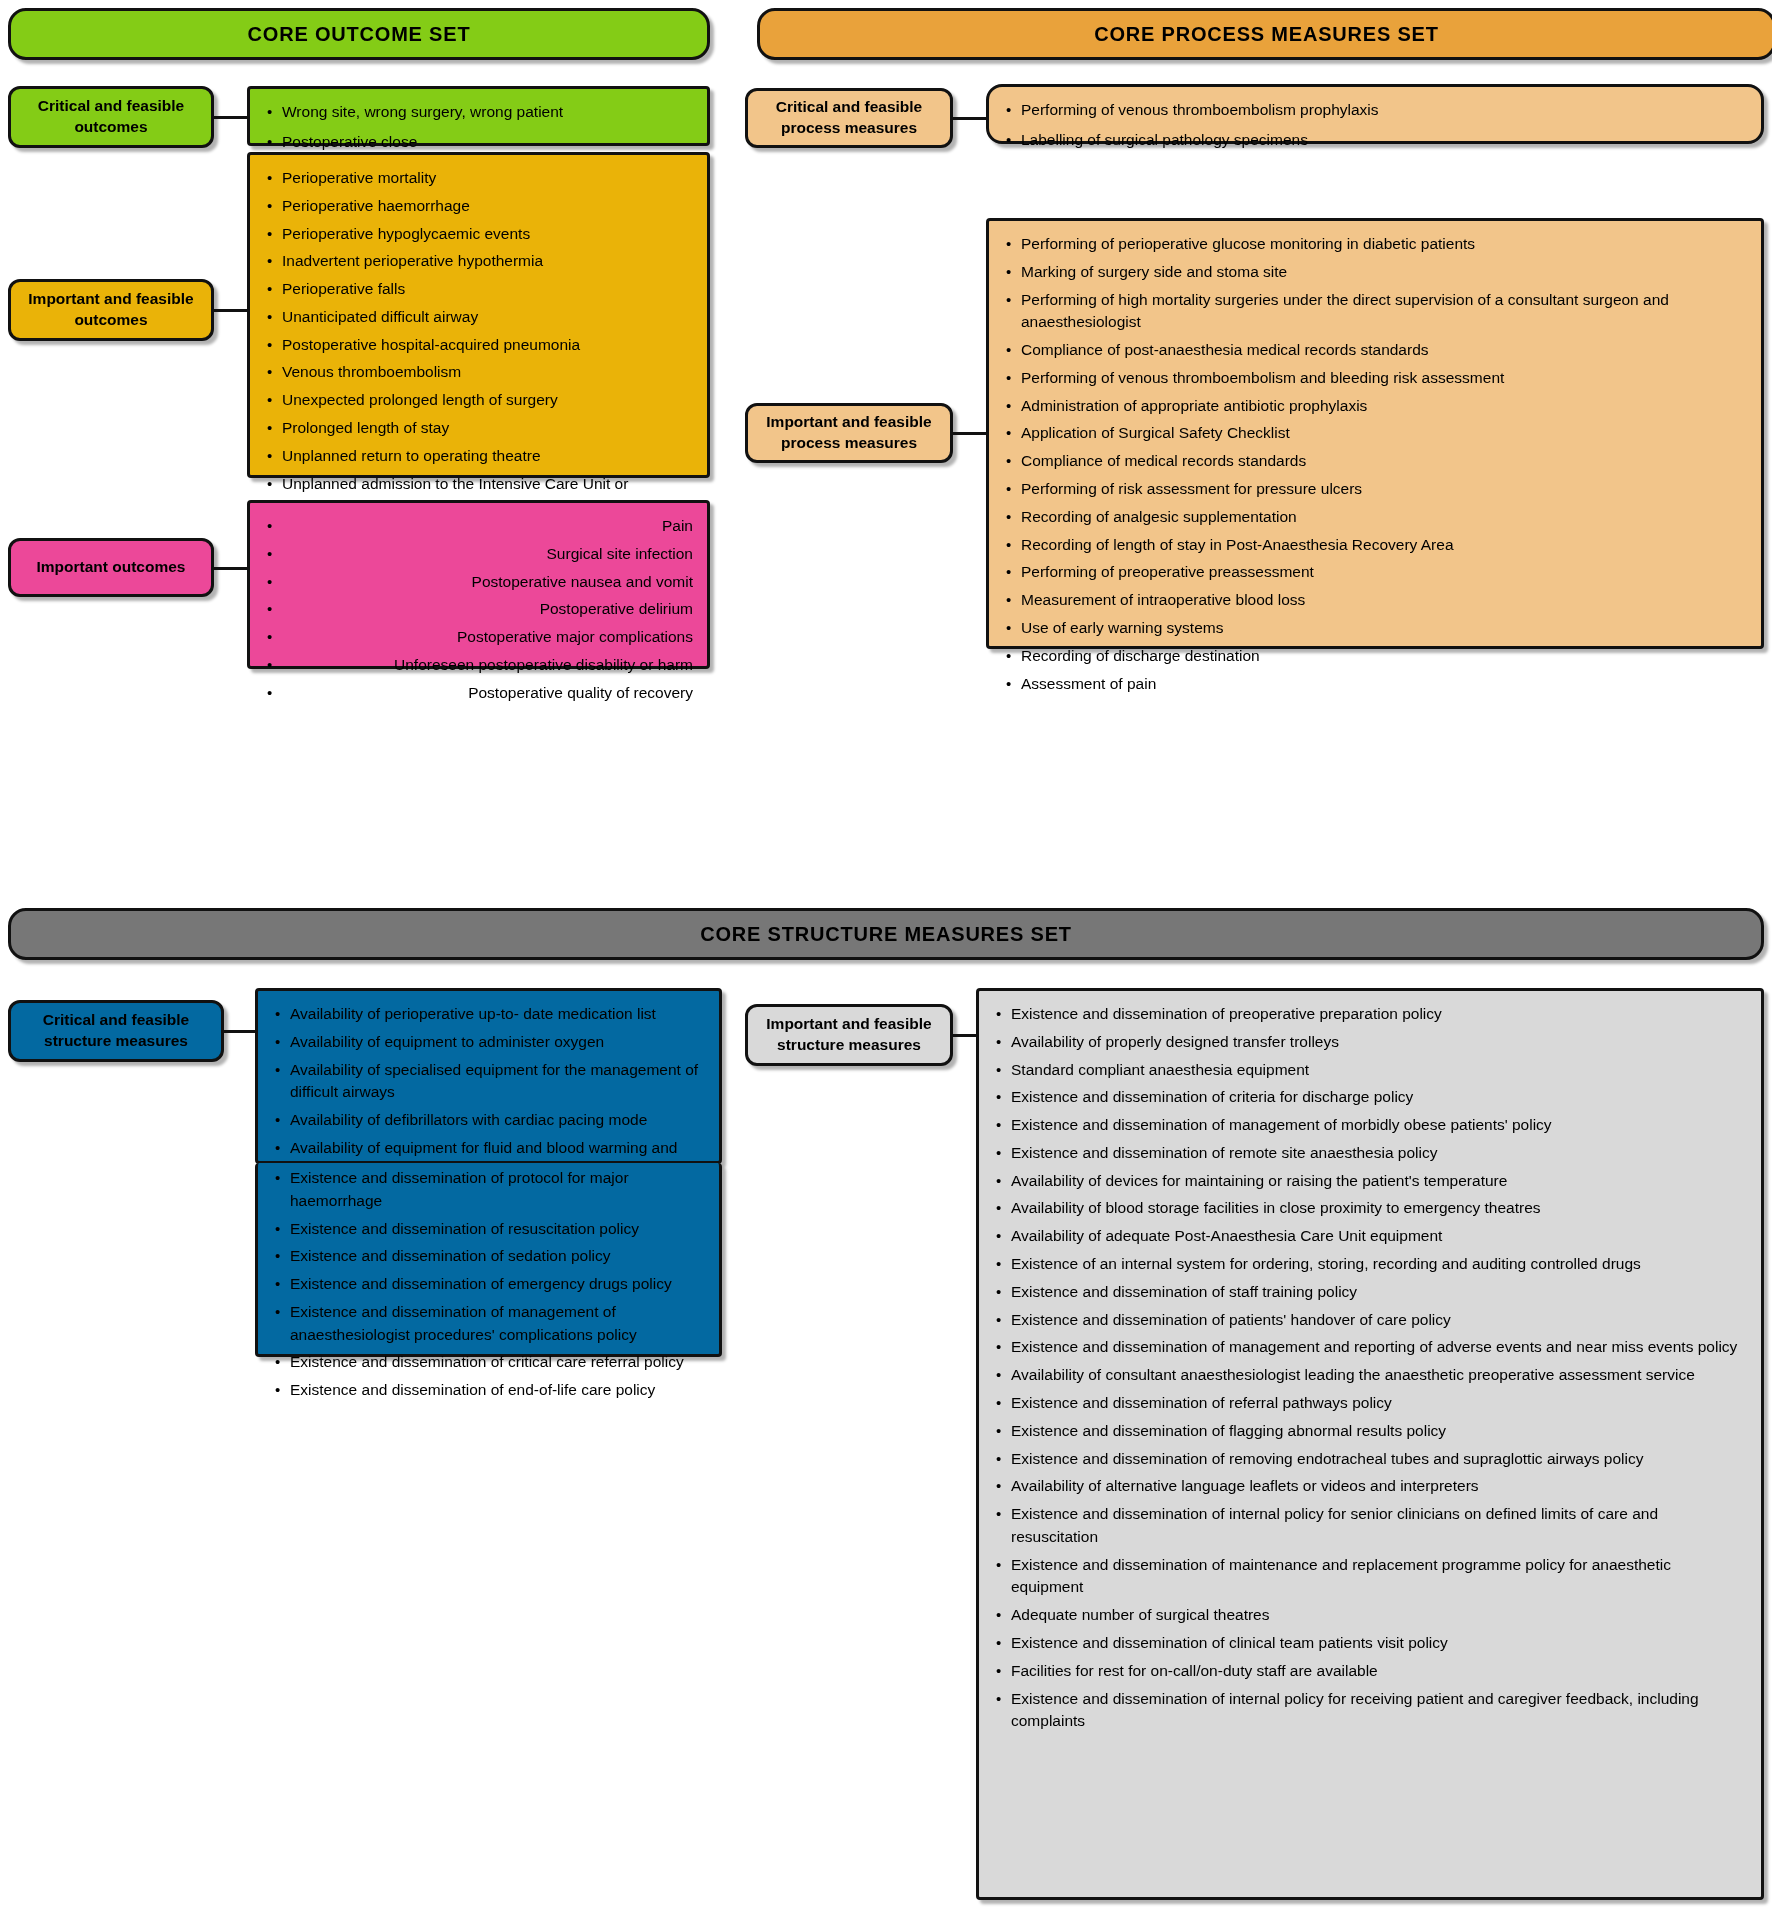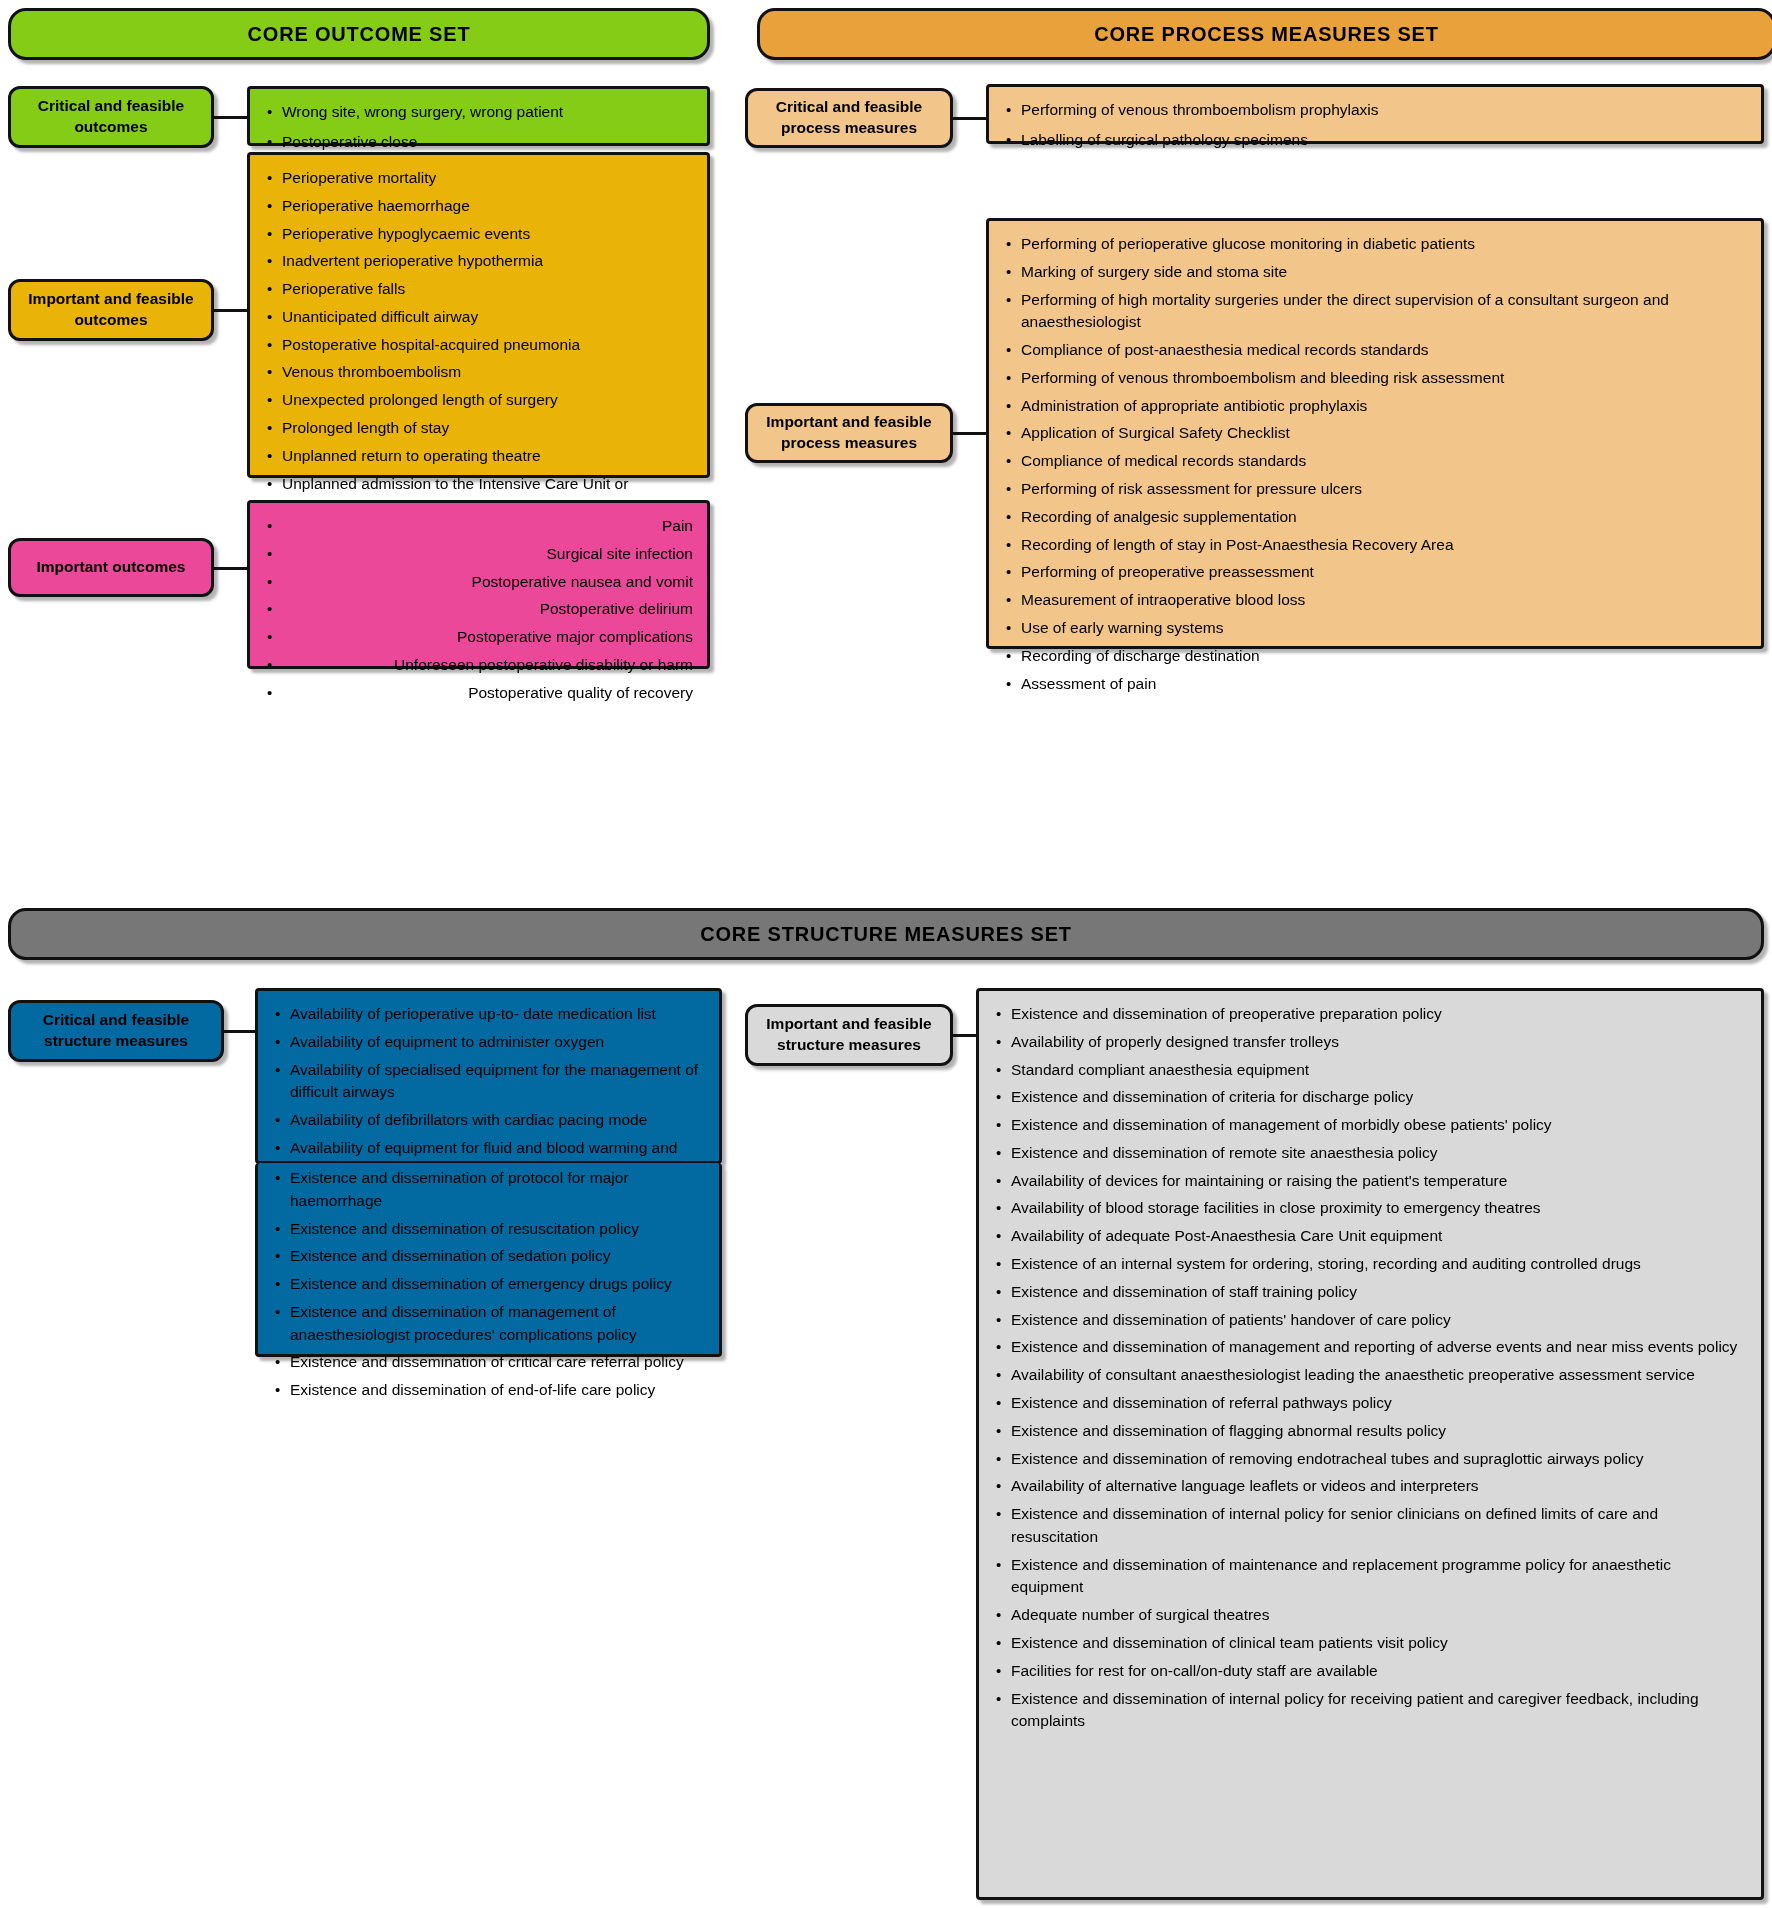--- a/index.html
+++ b/index.html
@@ -148,21 +148,21 @@
       <li>Postoperative major complications</li>
       <li>Unforeseen postoperative disability or harm</li>
       <li>Postoperative quality of recovery</li>
     </ul>
   </div>
 
   <div class="box banner orange-dark" style="left:745px; top:8px; width:1019px; height:52px;margin-left:12px;">CORE PROCESS MEASURES SET</div>
 
   <div class="box label-box orange-mid" style="left:745px; top:88px; width:208px; height:60px;">Critical and feasible process measures</div>
   <div class="connector" style="left:953px; top:117px; width:34px;"></div>
-  <div class="box list-box orange-mid" style="left:986px; top:84px; width:778px; height:60px;">
+  <div class="box list-box orange-mid" style="left:986px; top:84px; width:778px; height:60px;border-radius:16px;">
     <ul>
       <li>Performing of venous thromboembolism prophylaxis</li>
       <li>Labelling of surgical pathology specimens</li>
     </ul>
   </div>
 
   <div class="box label-box orange-mid" style="left:745px; top:403px; width:208px; height:60px;">Important and feasible process measures</div>
   <div class="connector" style="left:953px; top:432px; width:34px;"></div>
   <div class="box list-box orange-mid dense" style="left:986px; top:186px; width:778px; height:431px;margin-top:32px;">
     <ul>

